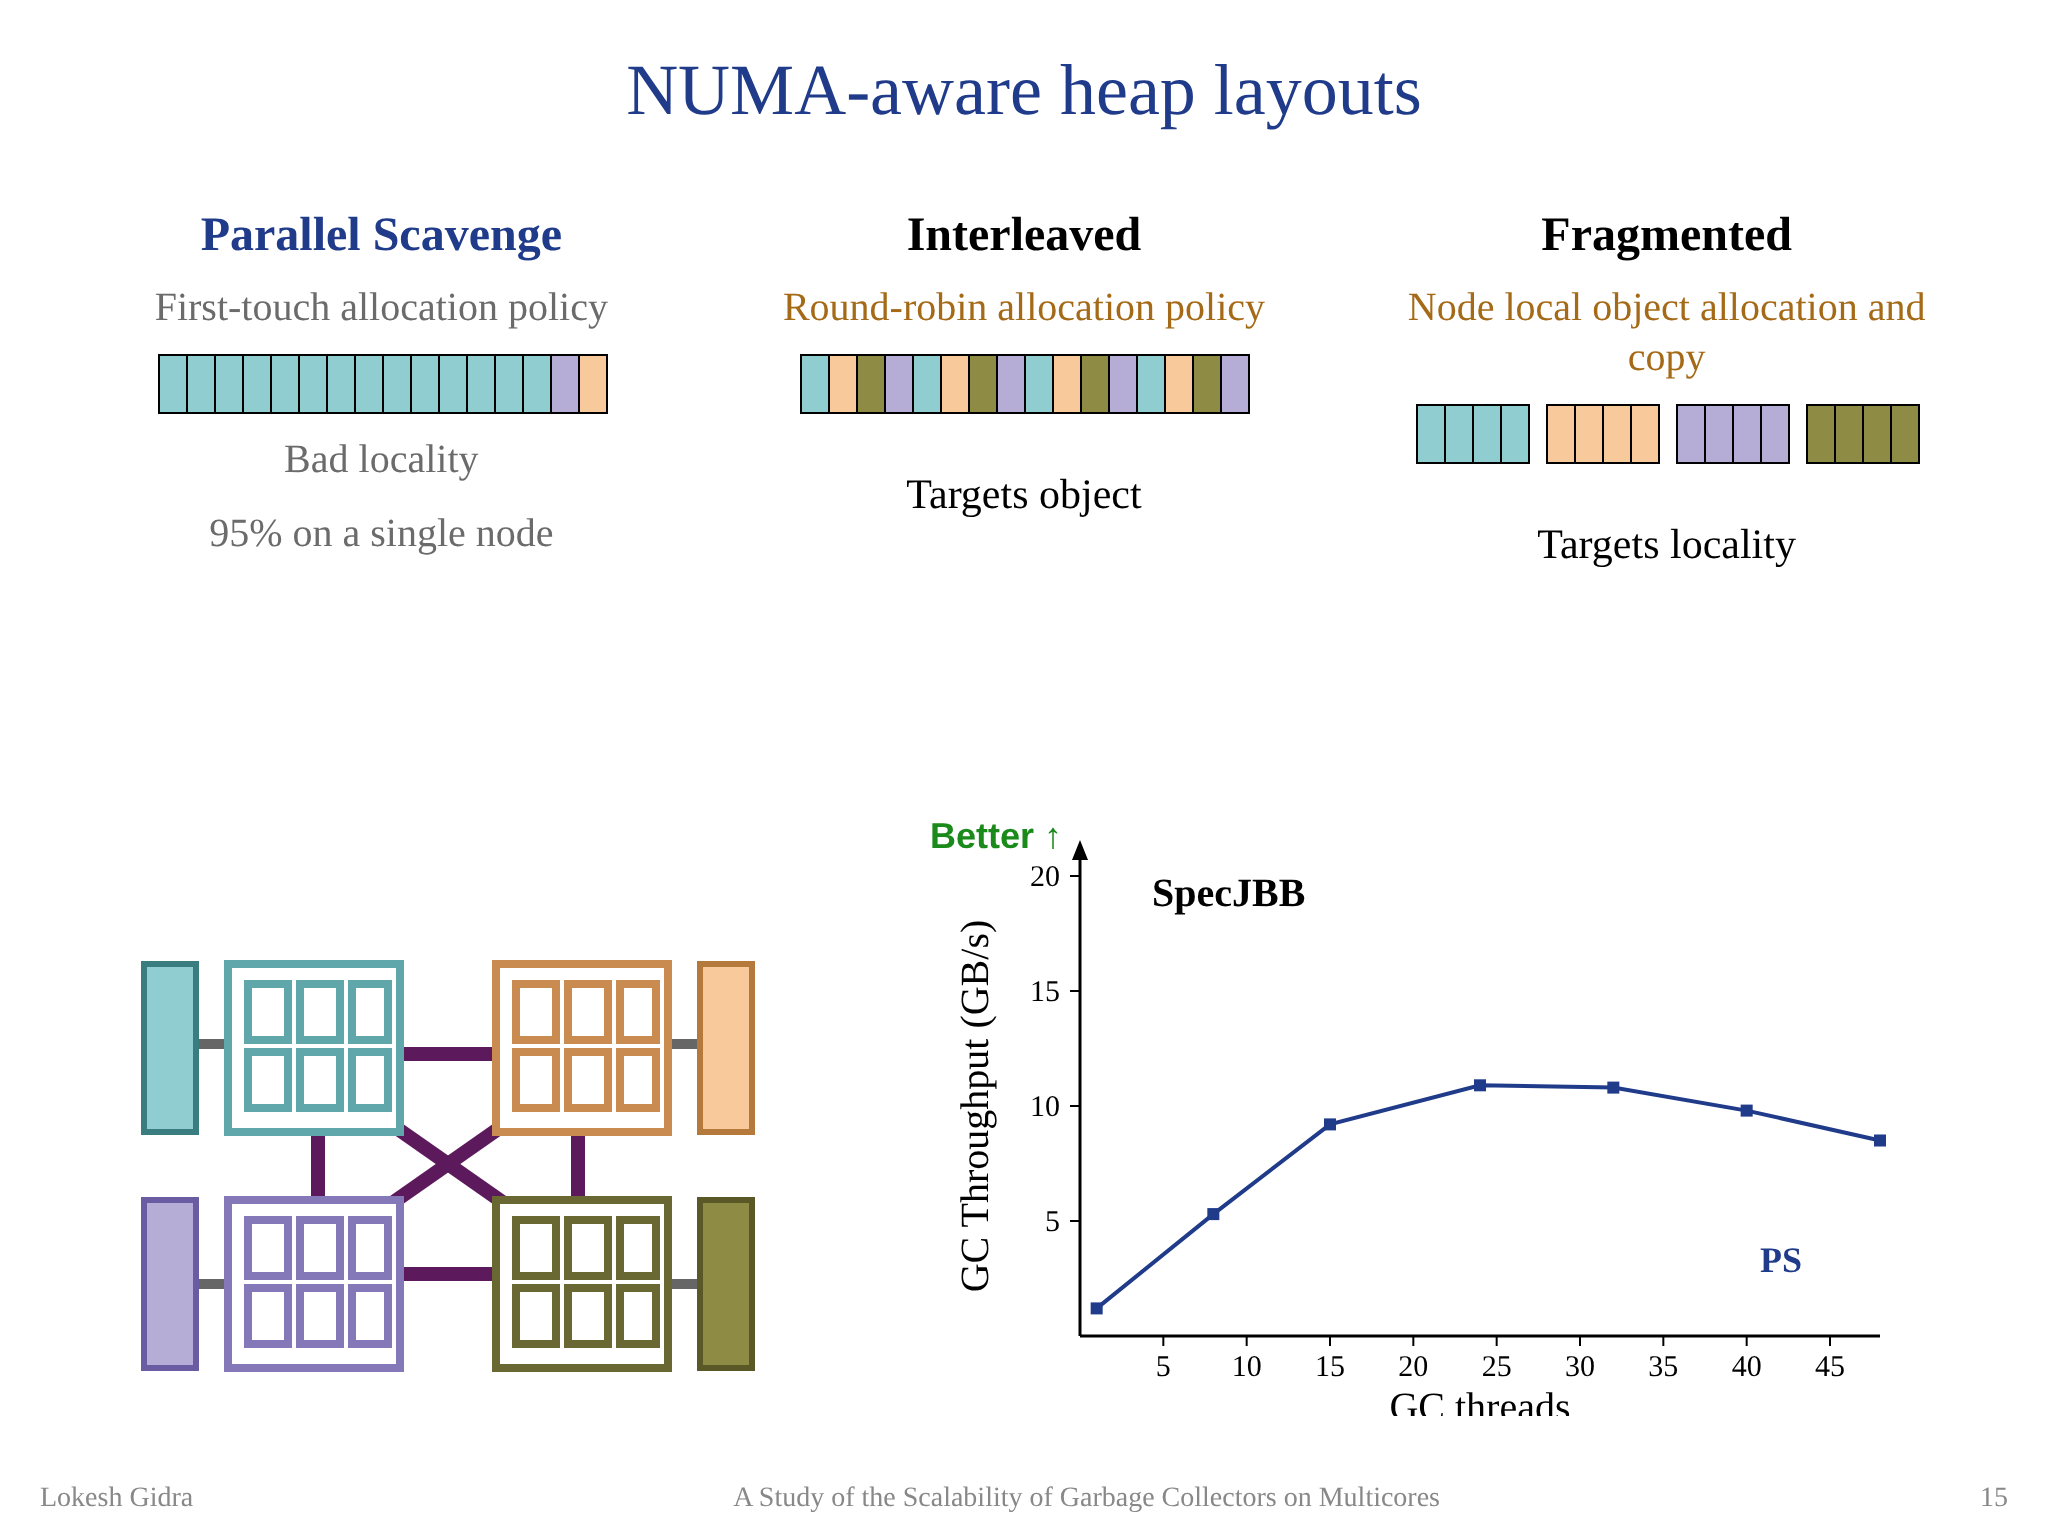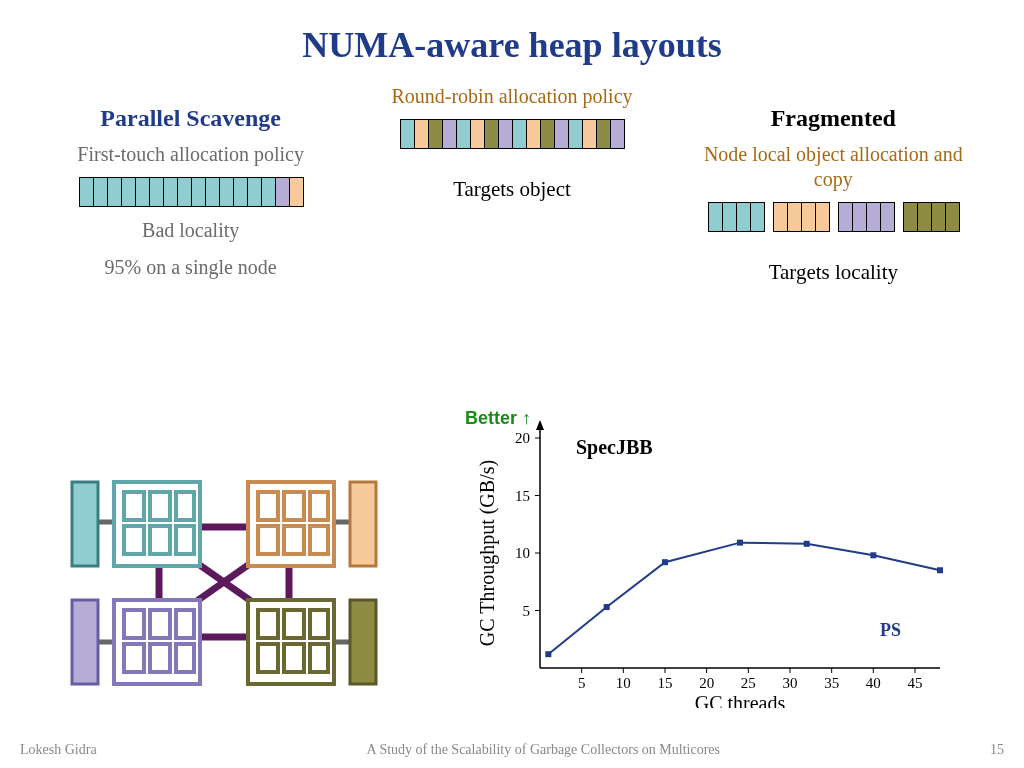--- a/index.html
+++ b/index.html
@@ -1,17 +1,17 @@
 <!DOCTYPE html>
 <html><head>
 <meta charset="utf-8">
 <style>
   * { box-sizing: border-box; margin: 0; padding: 0; }
   body { width: 1024px; height: 768px; font-family: Georgia, 'Times New Roman', serif; background: #fff; position: relative; }
-  .slide-title { text-align: center; font-size: 36px; color: #1f3b8a; font-weight: bold; padding-top: 24px; }
+  .slide-title { text-align: center; font-size: 36px; color: #1f3b8a; font-weight: normal; padding-top: 24px; }
   .cols { display: flex; justify-content: space-around; margin-top: 18px; padding: 0 30px; }
   .col { width: 300px; text-align: center; }
   .col-title { font-size: 24px; font-weight: bold; margin-bottom: 10px; margin-top: 21px; }
   .col-sub { font-size: 20px; margin-bottom: 10px; line-height: 1.25; }
   .col-note { font-size: 20px; color: #6b6b6b; margin-top: 10px; line-height: 1.35; }
   .col-target { font-size: 21px; color: #000; margin-top: 28px; }
   .bar { display: flex; justify-content: center; margin: 4px auto 0; }
   .seg { width: 15px; height: 30px; border: 1px solid #000; margin-right: -1px; }
   .seg.gap-after { margin-right: 8px; }
   .teal   { background: #8fcdd1; }
@@ -53,20 +53,21 @@
         <span class="seg teal"></span>
         <span class="seg teal"></span>
         <span class="seg lilac"></span>
         <span class="seg peach"></span>
     </div>
     <div class="col-note">Bad locality</div>
     <div class="col-note">95% on a single node</div>
   </div>
 
   <div class="col">
+    <div class="col-title" style="color: rgb(0, 0, 0);">Interleaved</div>
     <div class="col-sub" style="color: rgb(165, 106, 23);">Round-robin allocation policy</div>
     <div class="bar">
       <span class="seg teal"></span>
         <span class="seg peach"></span>
         <span class="seg olive"></span>
         <span class="seg lilac"></span>
         <span class="seg teal"></span>
         <span class="seg peach"></span>
         <span class="seg olive"></span>
         <span class="seg lilac"></span>

